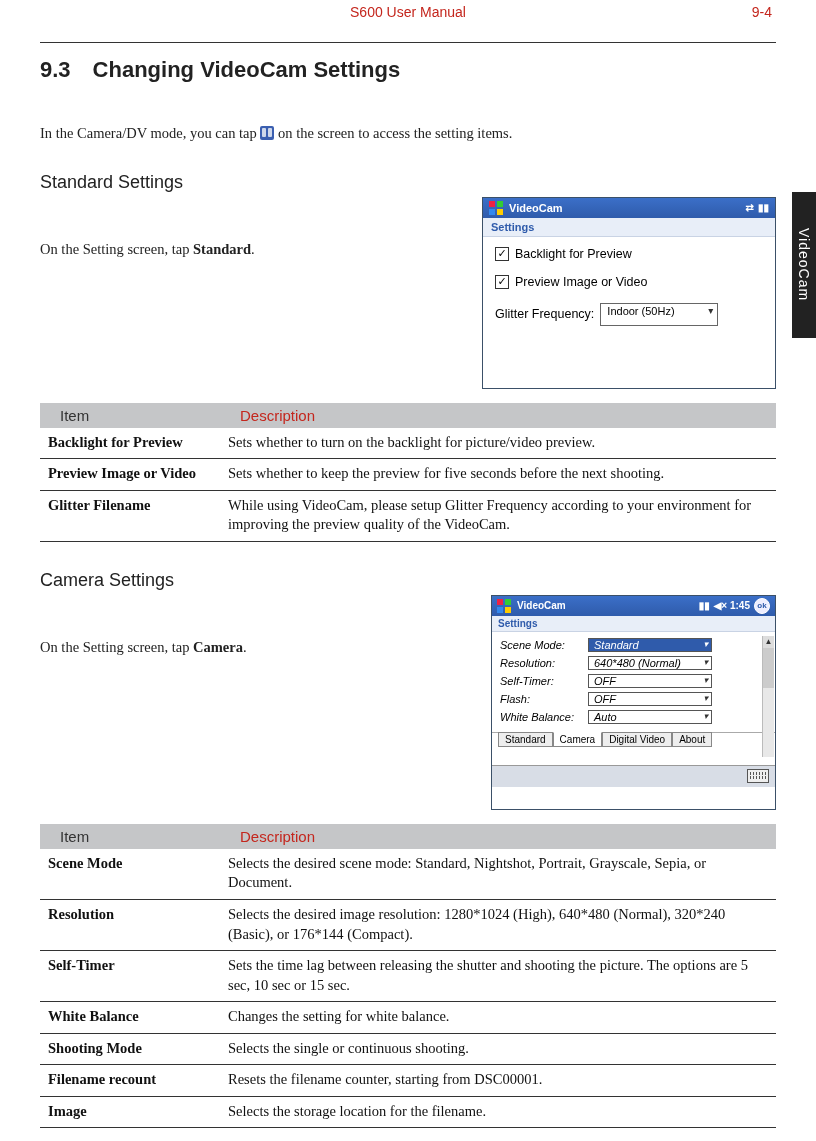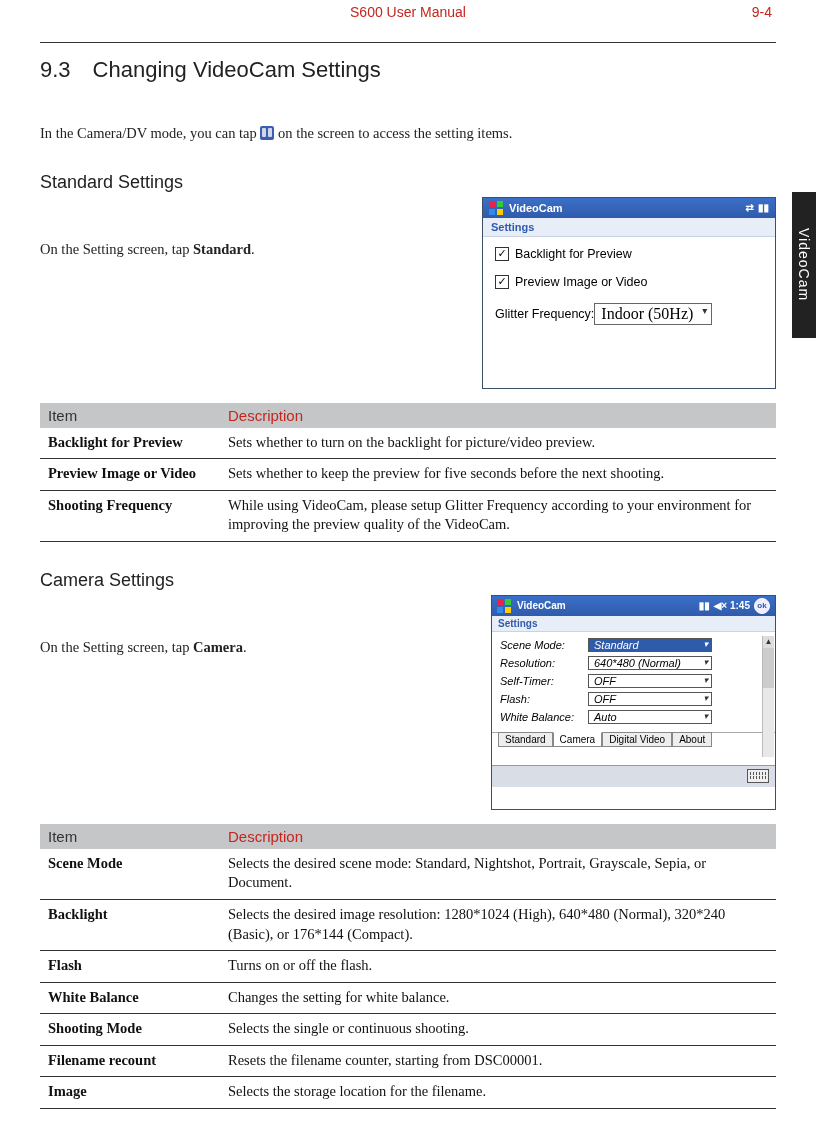--- a/index.html
+++ b/index.html
@@ -37,21 +37,21 @@
   .running-head .right {
     position: absolute;
     right: 4px;
     color: #c4261d;
     font-family: Arial, Helvetica, sans-serif;
     font-size: 14px;
     top: 4px;
   }
   h2.sec {
     font-family: Arial, Helvetica, sans-serif;
-    font-weight: normal;
+    font-weight: bold;
     font-size: 22px;
     color: #222;
     margin-top: 10px;
     margin-bottom: 24px;
   }
   h2.sec .num { display:inline-block; margin-right: 22px; }
   p.body {
     font-size: 14.5px;
     line-height: 1.35;
     color: #222;
@@ -138,48 +138,47 @@
     margin-bottom: 14px;
     font-size: 12.5px;
   }
   .ss-check .box {
     width: 14px; height: 14px;
     border: 1px solid #333;
     display: inline-flex; align-items: center; justify-content: center;
   }
   .ss-check .box .mark { font-size: 11px; line-height: 1; }
   .ss-row {
-    display: flex; align-items: center; 
+    display: flex; align-items: center; gap: 6px;
     font-size: 12.5px;
     margin-top: 8px;
   }
   .ss-select {
     border: 1px solid #666;
-    padding: 1px 18px 1px 6px;
-    font-size: 16px;
+    padding: 1px 18px 8px 6px;
+    font-size: 11px;
     position: relative;
     background: #fff;
     min-width: 118px;
     display: inline-block;
-    font-family: Liberation Serif, serif;
   }
   .ss-select::after {
     content: "▾";
     position: absolute; right: 4px; top: 1px;
     font-size: 10px; color: #333;
   }
 
   
   .tbl { width: 100%; margin-top: 14px; border-collapse: collapse; font-size: 14.5px; }
   .tbl th {
     background: #c5c6c8;
     font-family: Arial, Helvetica, sans-serif;
     font-weight: normal;
     text-align: left;
-    padding: 4px 8px;
+    padding: 4px 20px;
     font-size: 15px;
   }
   .tbl th.item-h { color: #333; width: 180px; }
   .tbl th.desc-h { color: #c4261d; }
   .tbl td {
     padding: 5px 8px 6px 8px;
     border-bottom: 1px solid #333;
     vertical-align: top;
     line-height: 1.35;
   }
@@ -355,21 +354,21 @@
     <tbody id="standard-tbody">
         <tr>
           <td class="item">Backlight for Preview</td>
           <td>Sets whether to turn on the backlight for picture/video preview.</td>
         </tr>
         <tr>
           <td class="item">Preview Image or Video</td>
           <td>Sets whether to keep the preview for five seconds before the next shooting.</td>
         </tr>
         <tr>
-          <td class="item">Shooting Frequency</td>
+          <td class="item">Glitter Filename</td>
           <td>While using VideoCam, please setup Glitter Frequency according to your environment for improving the preview quality of the VideoCam.</td>
         </tr>
       </tbody>
   </table>
 
   <h3 class="sub">Camera Settings</h3>
   <div class="lead-row">
     <p class="body">
       <span>On the Setting screen, tap </span><b>Camera</b><span>.</span>
     </p>
@@ -428,26 +427,26 @@
         <th class="item-h">Item</th>
         <th class="desc-h">Description</th>
       </tr>
     </thead>
     <tbody id="camera-tbody">
         <tr>
           <td class="item">Scene Mode</td>
           <td>Selects the desired scene mode: Standard, Nightshot, Portrait, Grayscale, Sepia, or Document.</td>
         </tr>
         <tr>
-          <td class="item">Backlight</td>
+          <td class="item">Resolution</td>
           <td>Selects the desired image resolution: 1280*1024 (High), 640*480 (Normal), 320*240 (Basic), or 176*144 (Compact).</td>
         </tr>
         <tr>
-          <td class="item">Flash</td>
-          <td>Turns on or off the flash.</td>
+          <td class="item">Self-Timer</td>
+          <td>Sets the time lag between releasing the shutter and shooting the picture. The options are 5 sec, 10 sec or 15 sec.</td>
         </tr>
         <tr>
           <td class="item">White Balance</td>
           <td>Changes the setting for white balance.</td>
         </tr>
         <tr>
           <td class="item">Shooting Mode</td>
           <td>Selects the single or continuous shooting.</td>
         </tr>
         <tr>

